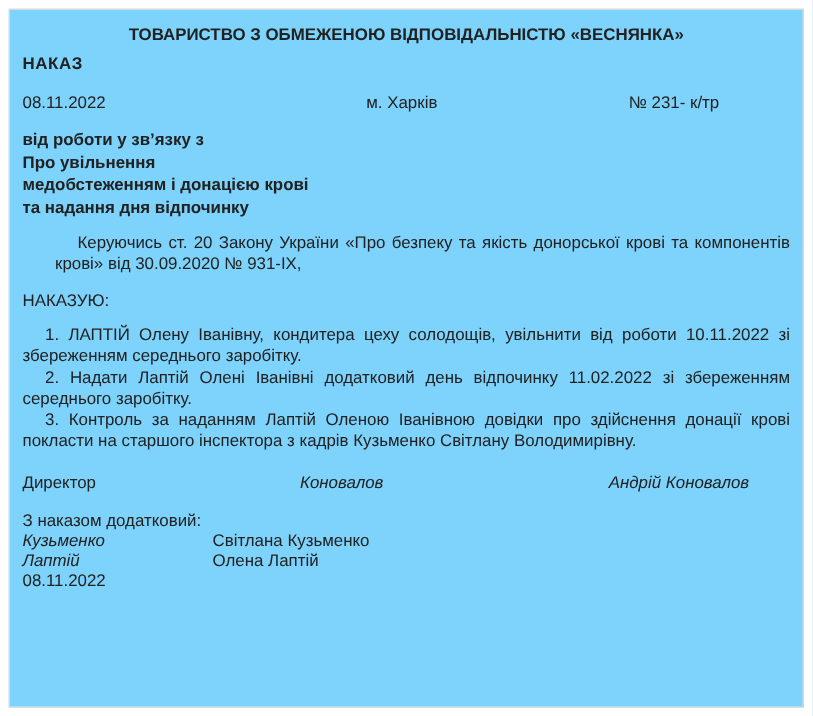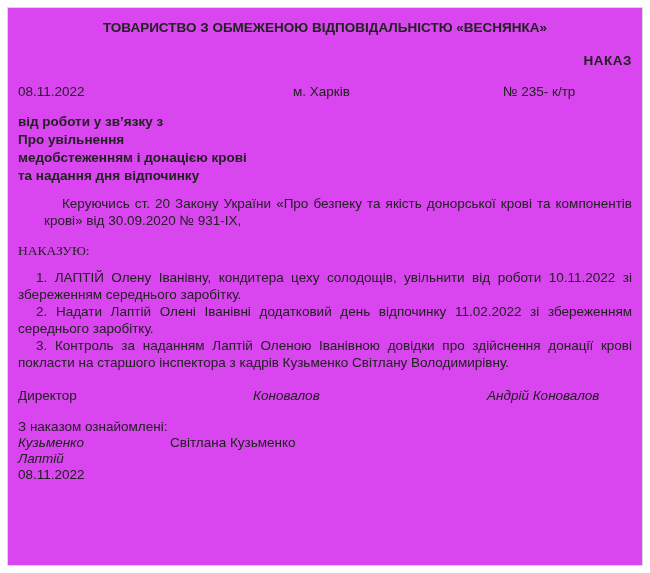--- a/index.html
+++ b/index.html
@@ -8,45 +8,45 @@
     font-family:"Liberation Sans","DejaVu Sans",sans-serif;
     font-size:13.5px;
     color:#212121;
     position:relative;
   }
   .page {
     position:absolute;
     left:7px; top:7px;
     width:636px; height:559px;
     border:1px solid #d9d9d9;
-    background:#d946ef;
+    background:#7dd3fc;
     padding:10px 10px 0 10px;
     overflow:hidden;
   }
 
   .company   { line-height:20px; font-weight:bold; text-align:center; }
   .edrpou    { margin-top:12px; line-height:17px; text-align:right; }
-  .doc-title { margin-top:14px; line-height:17px; text-align:right; font-weight:bold; letter-spacing:0.5px; }
+  .doc-title { margin-top:4px; line-height:17px; text-align:left; font-weight:bold; letter-spacing:0.5px; }
 
   .row { position:relative; line-height:17px; }
   .meta-row  { margin-top:14px; }
   .pos-city   { position:absolute; left:275px; top:0; }
   .pos-number { position:absolute; left:485px; top:0; }
 
   .subject { margin-top:13px; line-height:18px; font-weight:bold; }
 
   .para      { line-height:17px; }
   .preamble  { margin-top:10px; text-indent:18px; text-align:justify;margin-left:26px; }
-  .order-word{ margin-top:13px; line-height:17px;font-family:Liberation Serif, serif; }
+  .order-word{ margin-top:13px; line-height:17px; }
   .items     { margin-top:10px; }
   .items .para { text-indent:18px; text-align:justify; }
   .basis     { margin-top:7px; line-height:17px; }
 
   .sign-row  { margin-top:16px; }
-  .pos-sign-name { position:absolute; left:235px; top:0; font-style:italic; }
+  .pos-sign-name { position:absolute; left:222px; top:0; font-style:italic; }
   .pos-full-name { position:absolute; left:469px; top:0; font-style:italic; }
 
   .ack       { margin-top:14px; }
   .ack-label { line-height:17px; }
   .ack-row   { display:grid; grid-template-columns:152px 1fr; line-height:16px; }
   .ack-row .sig  { font-style:italic; }
   .ack-date  { line-height:16px; }
 </style>
 </head>
 <body>
@@ -54,21 +54,21 @@
 <div class="page">
 
   <div class="company">ТОВАРИСТВО З ОБМЕЖЕНОЮ ВІДПОВІДАЛЬНІСТЮ «ВЕСНЯНКА»</div>
 
 
   <div class="doc-title">НАКАЗ</div>
 
   <div class="row meta-row">
     <span>08.11.2022</span>
     <span class="pos-city">м. Харків</span>
-    <span class="pos-number">№ 235- к/тр</span>
+    <span class="pos-number">№ 231- к/тр</span>
   </div>
 
   <div class="subject">
     <div>від роботи у зв’язку з</div>
     <div>Про увільнення</div>
     <div>медобстеженням і донацією крові</div>
     <div>та надання дня відпочинку</div>
   </div>
 
   <p class="para preamble">Керуючись ст. 20 Закону України «Про безпеку та якість донорської крові та компонентів крові» від 30.09.2020 № 931-IX,</p>
@@ -82,24 +82,25 @@
   </div>
 
 
   <div class="row sign-row">
     <span>Директор</span>
     <span class="pos-sign-name">Коновалов</span>
     <span class="pos-full-name">Андрій Коновалов</span>
   </div>
 
   <div class="ack">
-    <div class="ack-label">З наказом ознайомлені:</div>
+    <div class="ack-label">З наказом додатковий:</div>
     <div class="ack-row">
       <span class="sig">Кузьменко</span>
       <span>Світлана Кузьменко</span>
     </div>
     <div class="ack-row">
       <span class="sig">Лаптій</span>
+      <span>Олена Лаптій</span>
     </div>
     <div class="ack-date">08.11.2022</div>
   </div>
 
 </div>
 
 </body></html>

